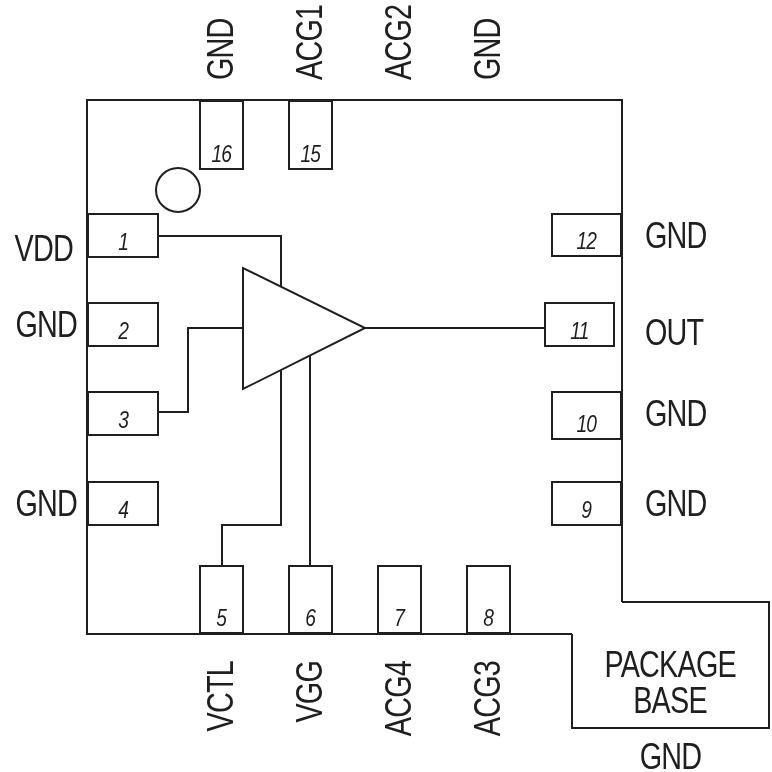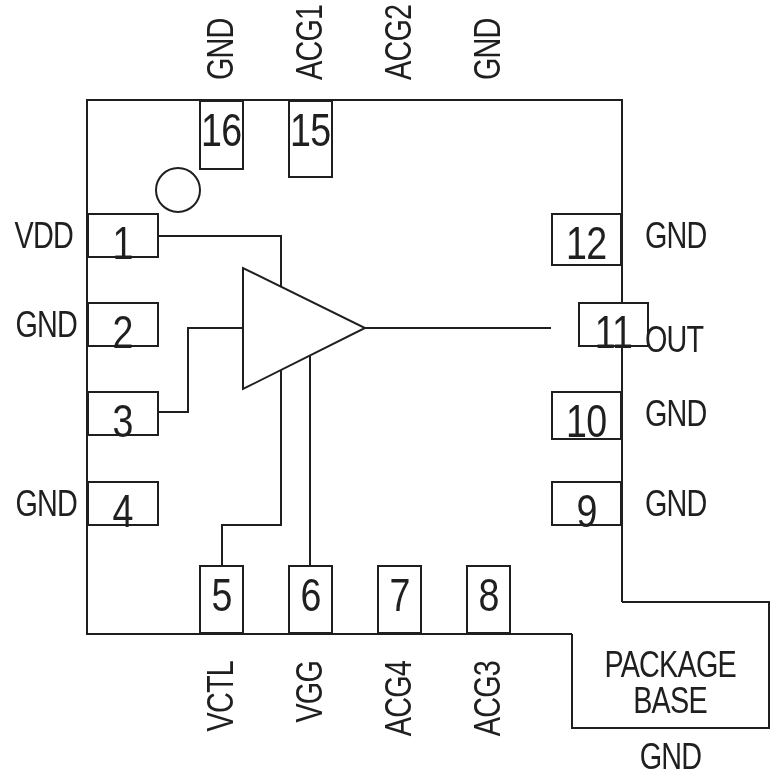--- a/index.html
+++ b/index.html
@@ -6,22 +6,23 @@
   .stage{
     position:relative;width:772px;height:772px;overflow:hidden;
     background:var(--bg,#ffffff);color:var(--line,#1f1f1f);
     font-family:"Liberation Sans","DejaVu Sans",sans-serif;
   }
   svg.layer{position:absolute;left:0;top:0;}
   .ln{fill:none;stroke:var(--line,#1f1f1f);stroke-width:2;}
   .amp{fill:var(--bg,#ffffff);stroke:var(--line,#1f1f1f);stroke-width:2;}
   .pinbox{
     position:absolute;box-sizing:border-box;border:2px solid var(--line,#1f1f1f);
-    background:var(--bg,#ffffff);display:flex;align-items:flex-start;justify-content:center;
-    font-size:47px;
+    background:var(--bg,#ffffff);display:flex;align-items:flex-end;justify-content:center;
+    font-size:24px;
+    font-style:italic;
   }
   .sx{display:inline-block;letter-spacing:-1px;transform:scaleX(.8);transform-origin:50% 50%;}
   .hlabel{position:absolute;height:45px;line-height:45px;font-size:36px;white-space:nowrap;}
   .hlabel.l{left:0;width:60px;text-align:right;}
   .hlabel.l .sx{transform-origin:100% 50%;}
   .hlabel.r{left:645px;width:124px;text-align:left;}
   .hlabel.r .sx{transform-origin:0 50%;}
   .vlabel{
     position:absolute;width:160px;height:40px;line-height:40px;font-size:36px;
     letter-spacing:-1px;white-space:nowrap;
@@ -59,59 +60,59 @@
   <div class="pinbox" style="left:87px;top:302px;width:72px;height:45px">
       <span class="sx">2</span>
     </div>
   <div class="pinbox" style="left:87px;top:391px;width:72px;height:45px">
       <span class="sx">3</span>
     </div>
   <div class="pinbox" style="left:87px;top:481px;width:72px;height:45px">
       <span class="sx">4</span>
     </div>
 
-  <div class="pinbox" style="left:551px;top:213px;width:71px;height:53px">
+  <div class="pinbox" style="left:551px;top:213px;width:71px;height:44px">
       <span class="sx">12</span>
     </div>
-  <div class="pinbox" style="left:578px;top:302px;width:71px;height:45px">
+  <div class="pinbox" style="left:544px;top:302px;width:71px;height:45px">
       <span class="sx">11</span>
     </div>
   <div class="pinbox" style="left:551px;top:391px;width:71px;height:49px">
       <span class="sx">10</span>
     </div>
   <div class="pinbox" style="left:551px;top:481px;width:71px;height:45px">
       <span class="sx">9</span>
     </div>
 
   <div class="pinbox" style="left:199px;top:100px;width:45px;height:70px">
       <span class="sx">16</span>
     </div>
-  <div class="pinbox" style="left:288px;top:100px;width:45px;height:78px">
+  <div class="pinbox" style="left:288px;top:100px;width:45px;height:70px">
       <span class="sx">15</span>
     </div>
 
   <div class="pinbox" style="left:199px;top:565px;width:45px;height:69px">
       <span class="sx">5</span>
     </div>
   <div class="pinbox" style="left:288px;top:565px;width:45px;height:69px">
       <span class="sx">6</span>
     </div>
   <div class="pinbox" style="left:377px;top:565px;width:45px;height:69px">
       <span class="sx">7</span>
     </div>
   <div class="pinbox" style="left:466px;top:565px;width:45px;height:69px">
       <span class="sx">8</span>
     </div>
 
-  <div class="hlabel l" style="top:213px"><span class="sx">VDD</span></div>
+  <div class="hlabel l" style="top:226px"><span class="sx">VDD</span></div>
   <div class="hlabel l" style="top:302px"><span class="sx">GND</span></div>
   <div class="hlabel l" style="top:481px"><span class="sx">GND</span></div>
 
   <div class="hlabel r" style="top:213px"><span class="sx">GND</span></div>
-  <div class="hlabel r" style="top:317px"><span class="sx">OUT</span></div>
+  <div class="hlabel r" style="top:310px"><span class="sx">OUT</span></div>
   <div class="hlabel r" style="top:391px"><span class="sx">GND</span></div>
   <div class="hlabel r" style="top:481px"><span class="sx">GND</span></div>
 
   <div class="vlabel start" style="left:201px;top:80px"><span>GND</span></div>
   <div class="vlabel start" style="left:290px;top:80px"><span>ACG1</span></div>
   <div class="vlabel start" style="left:379px;top:80px"><span>ACG2</span></div>
   <div class="vlabel start" style="left:468px;top:80px"><span>GND</span></div>
 
   <div class="vlabel end" style="left:201px;top:789px"><span>VCTL</span></div>
   <div class="vlabel end" style="left:290px;top:789px"><span>VGG</span></div>

